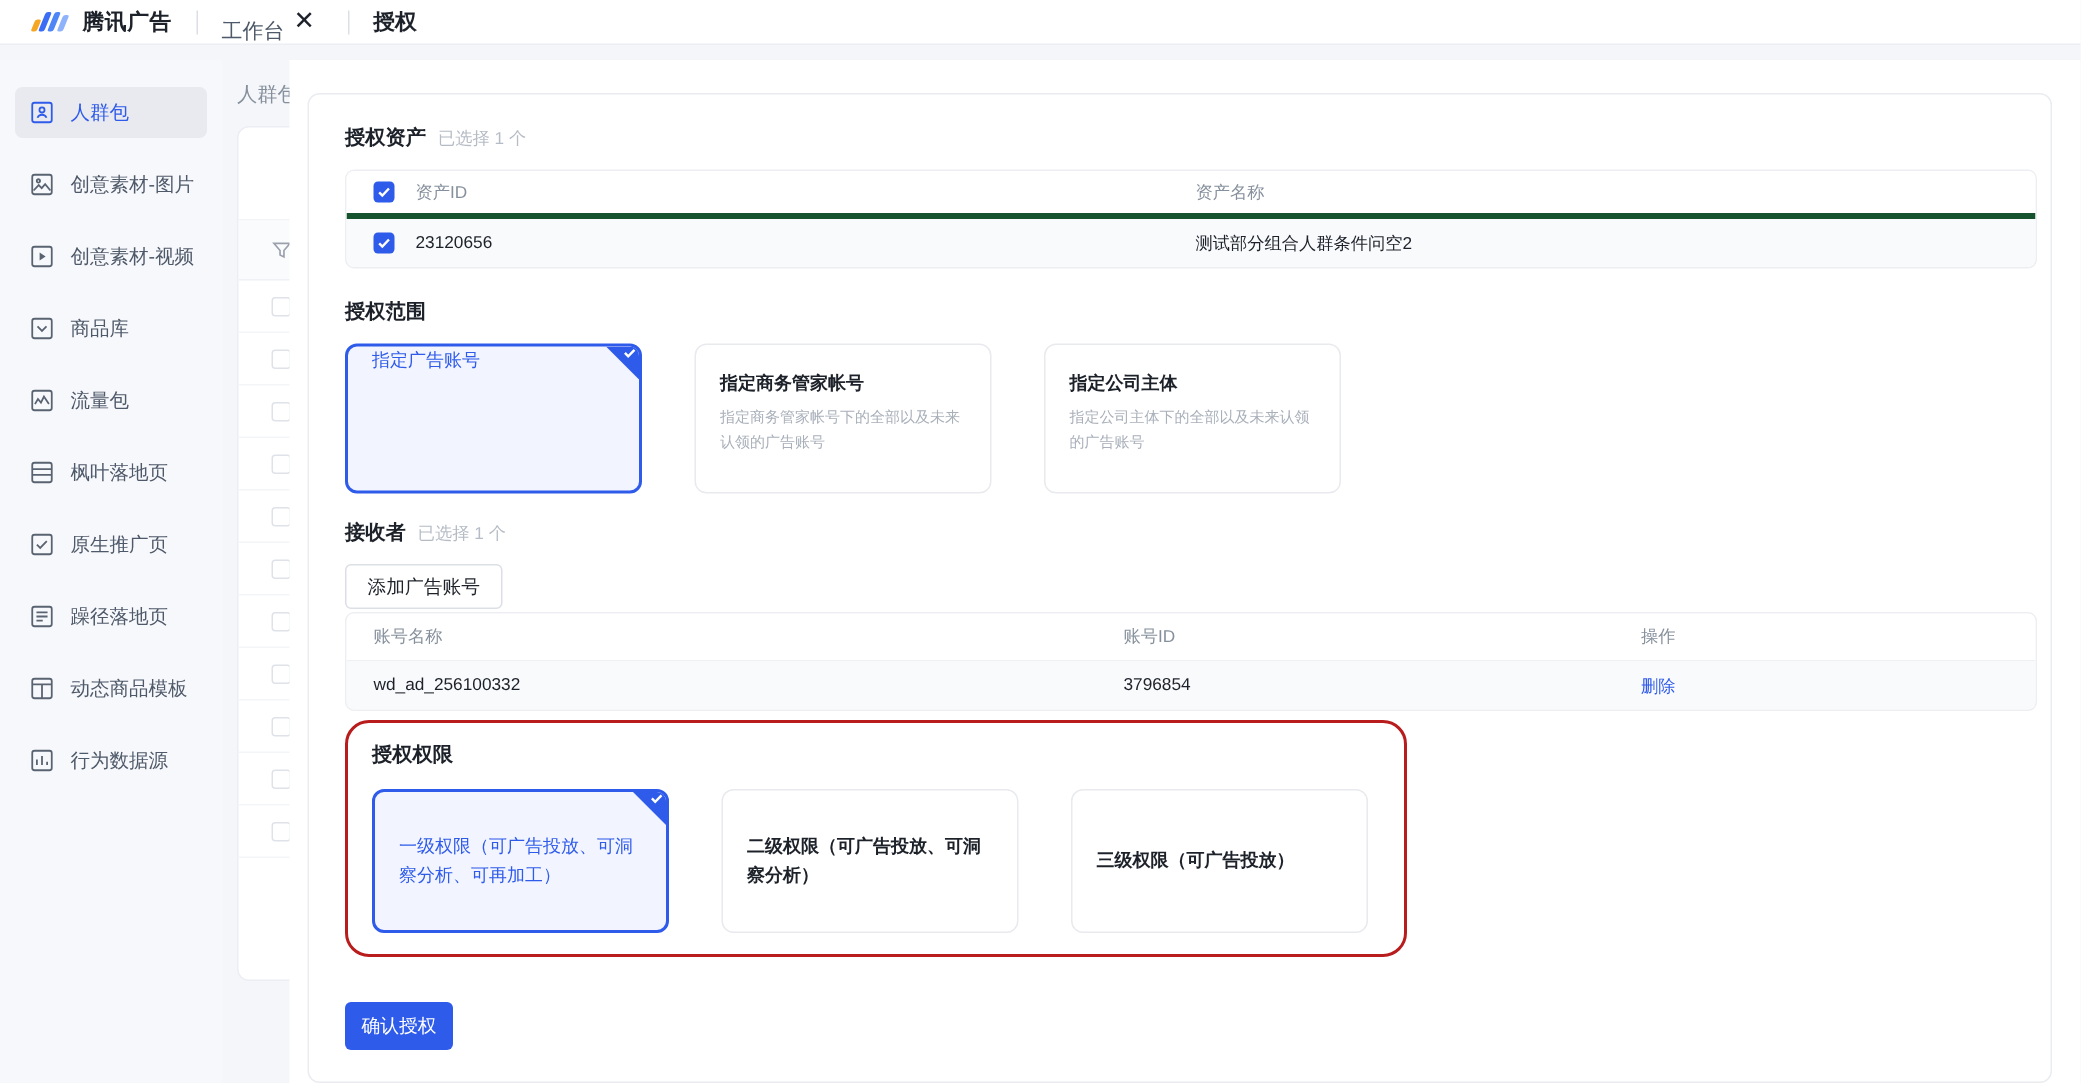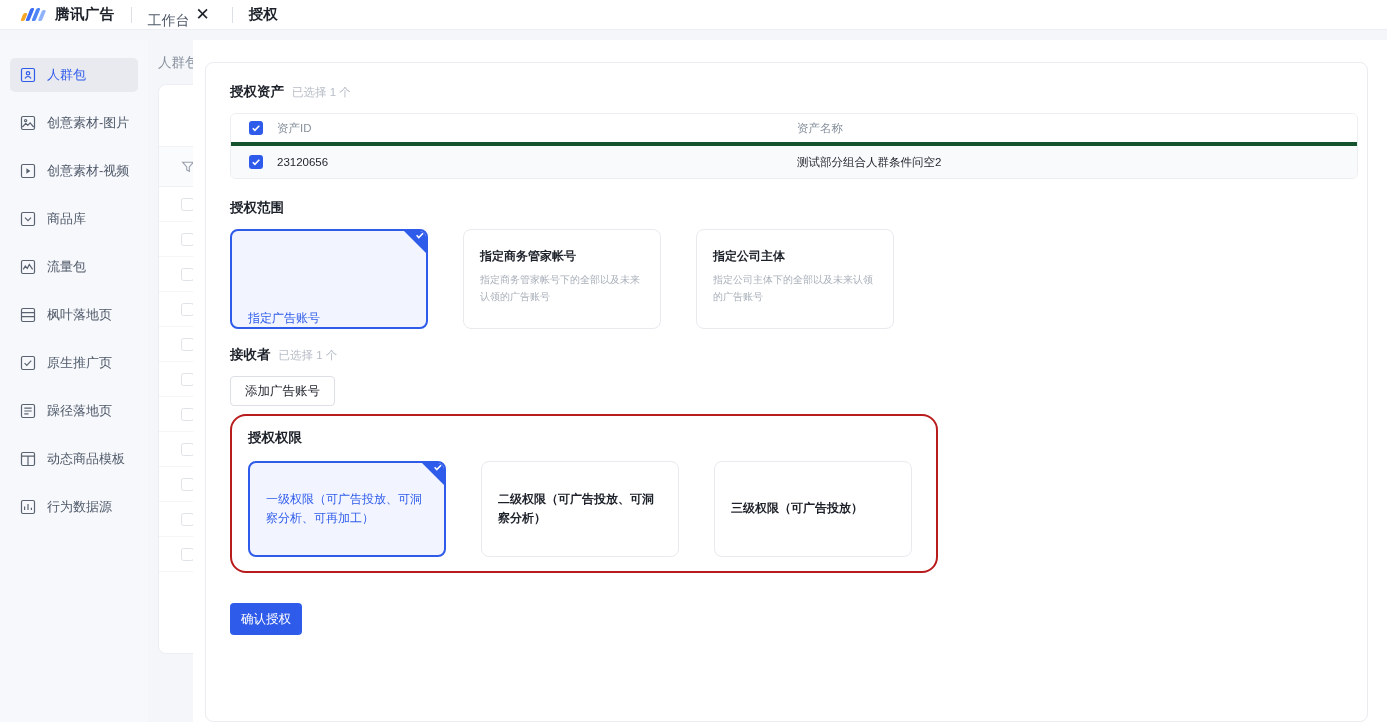--- a/index.html
+++ b/index.html
@@ -119,21 +119,21 @@
   .card {
     width: 198px; height: 90px; border: 1px solid #e9eaee; border-radius: 8px;
     background: #fff; padding: 16px 16px 0 16px; position: relative;
     cursor: pointer; overflow: hidden;
   }
   .card.sel { border: 2px solid #2f5bea; background: #f2f5ff; }
   .card.tall { height: 100px; }
   .card-t { font-size: 12px; font-weight: bold; color: #1d2129; line-height: 1.5; }
   .card.sel .card-t { font-weight: normal; color: #2f5bea; }
   .card-d { font-size: 10px; color: #a9b0ba; line-height: 1.65; margin-top: 7px; }
-  .card.center { display: flex; align-items: flex-end; padding-top: 0; }
+  .card.center { display: flex; align-items: flex-start; padding-top: 0; }
   .corner { position: absolute; right: 0; top: 0; width: 22px; height: 22px; }
   .corner svg { display: block; }
 
   
   .perm-box {
     border: 2px solid #b91c1c; border-radius: 16px;
     width: 708px; padding: 12px 0 14px 16px; margin-top: 6px;
   }
   .perm-cards { display: flex; gap: 35px; margin-top: 14px; }
   .pcard {
@@ -373,20 +373,32 @@
       </div>
     </div>
 
     
     <div class="sec-head" style="margin-top:17px">
       <span class="sec-title">接收者</span>
       <span class="sec-sub">已选择 1 个</span>
     </div>
     <button style="height:30px;padding:0 14px;font-size:12.5px;color:#1d2129;background:#fff;border:1px solid #dcdfe6;border-radius:4px;cursor:pointer;font-family:inherit;margin-bottom:2px">添加广告账号</button>
 
+    <div class="tbl2">
+      <div class="tr head">
+        <span class="th c1">账号名称</span>
+        <span class="th c2">账号ID</span>
+        <span class="th c3">操作</span>
+      </div>
+      <div class="tr body">
+        <span class="td c1">wd_ad_256100332</span>
+        <span class="td c2">3796854</span>
+        <span class="c3 link">删除</span>
+      </div>
+    </div>
 
     
     <div class="perm-box">
       <span class="sec-title">授权权限</span>
       <div class="perm-cards">
         <div class="pcard sel">
           <span class="pcard-t">一级权限（可广告投放、可洞察分析、可再加工）</span>
           <span class="corner">
             <svg viewBox="0 0 22 22" width="22" height="22">
                 <path d="M22 0v22L0 0z" fill="#2f5bea"></path>

